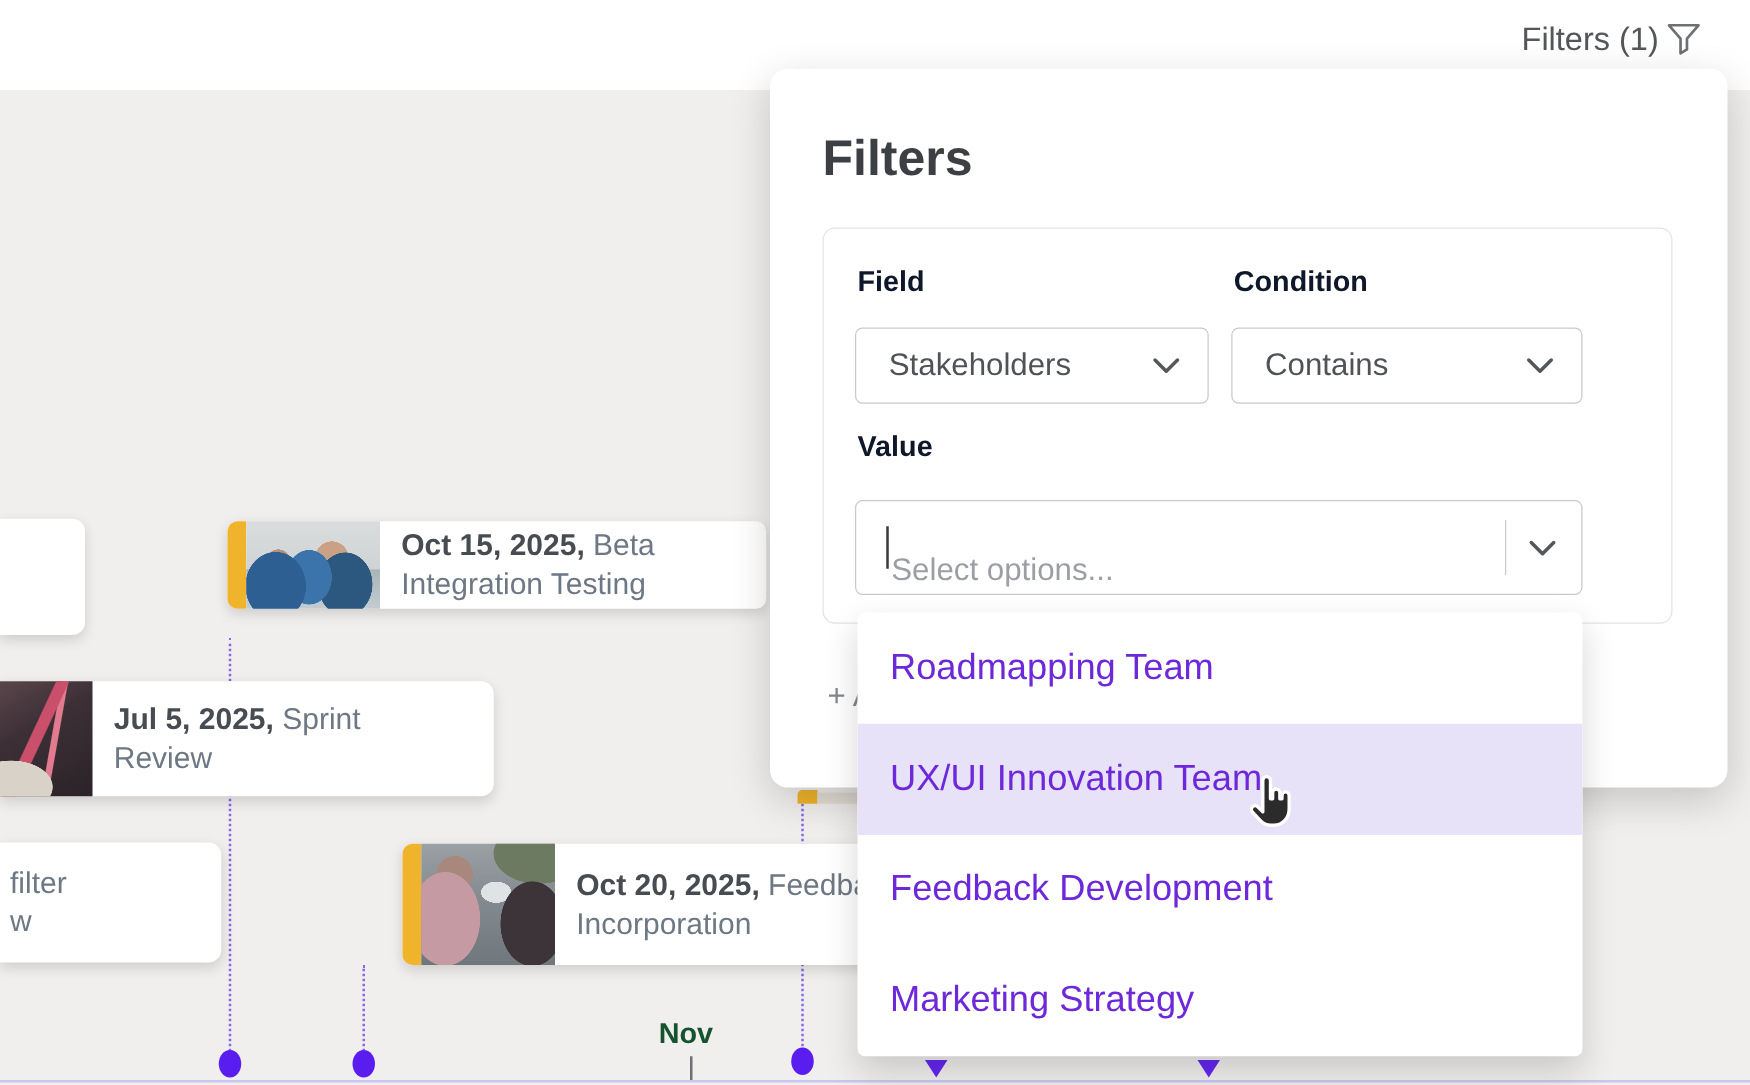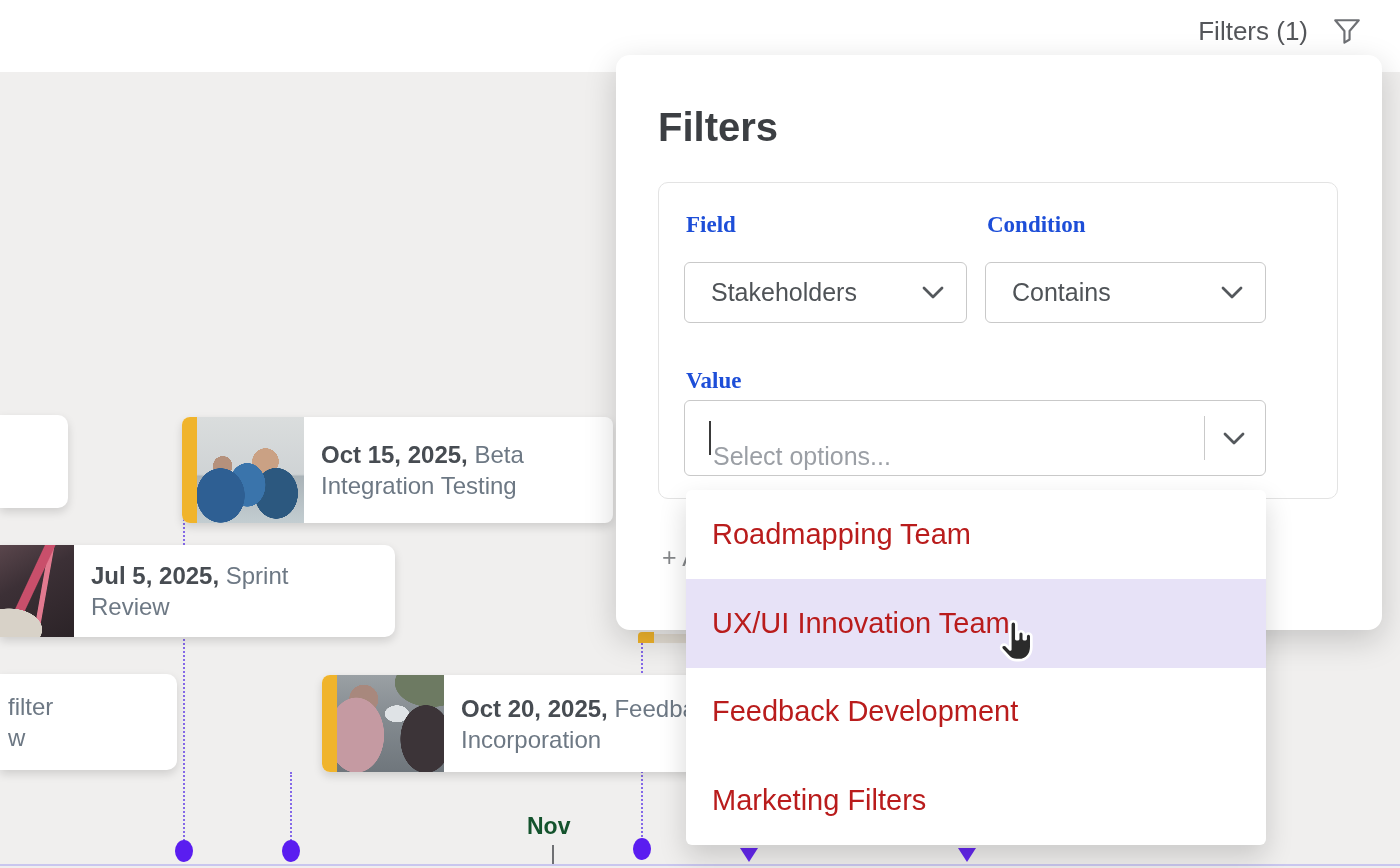--- a/index.html
+++ b/index.html
@@ -1,21 +1,21 @@
 <!DOCTYPE html>
 <html><head>
 <meta charset="utf-8">
 <style>
   html,body{margin:0;padding:0;}
   body{font-family:"Liberation Sans", sans-serif; background:#e9e8e7;}
   .screen{position:relative;width:1400px;height:868px;overflow:hidden;background:#f0efee;}
 
   
   .header{position:absolute;left:0;top:0;width:1400px;height:72px;background:#ffffff;}
-  .filters-toggle{position:absolute;right:38px;top:16px;display:flex;align-items:center;gap:24px;
+  .filters-toggle{position:absolute;right:38px;top:16px;display:flex;align-items:center;gap:5px;
     color:#54565a;font-size:26px;cursor:pointer;}
   .funnel{width:30px;height:30px;display:block;}
 
   
   .dotline{position:absolute;width:0;border-left:2px dotted #8468e8;z-index:1;}
   .dot{position:absolute;width:18px;height:22px;border-radius:50%;background:#5a1df0;z-index:3;}
   .tri{position:absolute;width:0;height:0;border-left:9px solid transparent;border-right:9px solid transparent;
     border-top:14px solid #6527f0;z-index:3;}
   .axis-line{position:absolute;left:0;top:864px;width:1400px;height:2px;background:#c9c6ef;z-index:2;}
   .month{position:absolute;left:527px;top:813px;font-size:23px;font-weight:bold;color:#14532d;z-index:2;}
@@ -51,38 +51,38 @@
 
   .hidden-card-top{position:absolute;left:638px;top:632px;z-index:2;display:flex;}
   .hidden-card-top .yb{width:16px;height:11px;background:#f0b42c;border-radius:4px 0 0 0;}
   .hidden-card-top .tb{width:32px;height:9px;margin-top:2px;background:#e4ded4;}
 
   
   .panel{position:absolute;left:616px;top:55px;width:766px;height:575px;background:#ffffff;
     border-radius:14px;box-shadow:0 10px 32px rgba(0,0,0,.18);z-index:10;}
   .panel-title{position:absolute;left:42px;top:50px;font-size:40px;font-weight:bold;color:#3c3f43;}
   .rule-card{position:absolute;left:42px;top:127px;width:678px;height:315px;border:1px solid #e3e3e3;border-radius:10px;}
-  .flabel{position:absolute;font-size:23px;font-weight:bold;color:#1d4ed8;font-family:Liberation Serif, serif;}
+  .flabel{position:absolute;font-size:23px;font-weight:bold;color:#0f172a;}
   .select{position:absolute;height:61px;border:1px solid #c9c9c9;border-radius:6px;background:#fff;
     display:flex;align-items:center;justify-content:space-between;padding:0 22px 0 26px;
     font-size:25px;color:#4f5357;cursor:pointer;box-sizing:border-box;}
   .chev{width:22px;height:13px;display:block;flex:0 0 auto;}
   .value-box{position:absolute;left:68px;top:345px;width:582px;height:76px;border:1px solid #c9c9c9;border-radius:6px;
     background:#fff;display:flex;align-items:center;box-sizing:border-box;padding:0 20px 0 24px;}
   .value-box input{flex:1;border:none;outline:none;font-size:25px;color:#4f5357;font-family:"Liberation Sans",sans-serif;
     background:transparent;padding:0;margin-top:36px;}
   .value-box input::placeholder{color:#9b9fa5;}
   .caret{width:2px;height:34px;background:#3a3a3a;margin-right:2px;}
   .vb-divider{width:1px;height:44px;background:#c9c9c9;margin:0 18px 0 8px;}
   .add-filter{position:absolute;left:46px;top:488px;font-size:25px;color:#85878a;cursor:pointer;}
 
   
   .menu{position:absolute;left:686px;top:490px;width:580px;height:355px;background:#fff;border-radius:6px;
     box-shadow:0 12px 28px rgba(0,0,0,.16);z-index:20;overflow:hidden;display:flex;flex-direction:column;}
-  .opt{flex:1;display:flex;align-items:center;padding-left:26px;font-size:29px;color:#b91c1c;cursor:pointer;}
+  .opt{flex:1;display:flex;align-items:center;padding-left:26px;font-size:29px;color:#6d28d9;cursor:pointer;}
   .opt.hl{background:#e7e2f7;}
 
   .cursor-hand{position:absolute;left:993px;top:618px;width:46px;height:46px;z-index:30;pointer-events:none;}
 </style>
 </head>
 <body>
 
 <div class="screen">
 
   <div class="header">
@@ -93,21 +93,21 @@
       </svg>
     </div>
   </div>
 
   <div class="dotline" style="left:183px;top:510px;height:335px;"></div>
   <div class="dotline" style="left:290px;top:772px;height:73px;"></div>
   <div class="dotline" style="left:641px;top:643px;height:202px;"></div>
 
   <div class="card r-round" style="left:0;top:415px;width:68px;height:93px;"></div>
 
-  <div class="card" style="left:182px;top:417px;width:431px;height:106px;border-radius:8px;">
+  <div class="card" style="left:182px;top:417px;width:431px;height:70px;border-radius:8px;">
     <div class="accent"></div>
     <div class="thumb photo-meeting"></div>
     <div class="ctext">
       <span><b>Oct 15, 2025</b><b>,</b> <span>Beta Integration Testing</span></span>
     </div>
   </div>
 
   <div class="card r-round" style="left:0;top:545px;width:395px;height:92px;">
     <div class="thumb photo-desk" style="flex:0 0 74px;width:74px;"></div>
     <div class="ctext" style="max-width:250px;">
@@ -160,38 +160,38 @@
       </svg>
     </div>
 
     <div class="select" style="left:68px;top:207px;width:283px;">
       <span>Stakeholders</span>
       <svg class="chev" viewBox="0 0 22 13">
         <polyline points="2,2 11,11 20,2" fill="none" stroke="#54585c" stroke-width="2.8" stroke-linecap="round" stroke-linejoin="round"></polyline>
       </svg>
     </div>
 
-    <span class="flabel" style="left:70px;top:313px;">Value</span>
+    <span class="flabel" style="left:70px;top:289px;">Value</span>
 
     <div class="value-box">
       <div class="caret"></div>
       <input type="text" value="" placeholder="Select options..." style="">
       <div class="vb-divider"></div>
       <svg class="chev" viewBox="0 0 22 13">
         <polyline points="2,2 11,11 20,2" fill="none" stroke="#54585c" stroke-width="2.8" stroke-linecap="round" stroke-linejoin="round"></polyline>
       </svg>
     </div>
 
     <div class="add-filter">+ Add filter</div>
   </div>
 
   <div class="menu">
     <div class="opt">Roadmapping Team</div>
     <div class="opt hl">UX/UI Innovation Team</div>
     <div class="opt">Feedback Development</div>
-    <div class="opt">Marketing Filters</div>
+    <div class="opt">Marketing Strategy</div>
   </div>
 
   <svg class="cursor-hand" viewBox="0 0 24 24">
     <path d="M9 3.3c0-.9.7-1.6 1.6-1.6s1.6.7 1.6 1.6V11h.9V8.4c0-.8.7-1.5 1.5-1.5s1.5.7 1.5 1.5V11h.9V9.6c0-.8.7-1.5 1.5-1.5s1.5.7 1.5 1.5V15c0 4-2.6 7-6.4 7h-1.3c-1.6 0-3.2-.7-4.3-1.9l-3.3-3.6c-.6-.6-.6-1.6 0-2.2.6-.6 1.6-.6 2.2 0L9 16.4V3.3z" fill="#2b2b2b" stroke="#ffffff" stroke-width="1.4" stroke-linejoin="round"></path>
   </svg>
 
 </div>
 
 </body></html>

